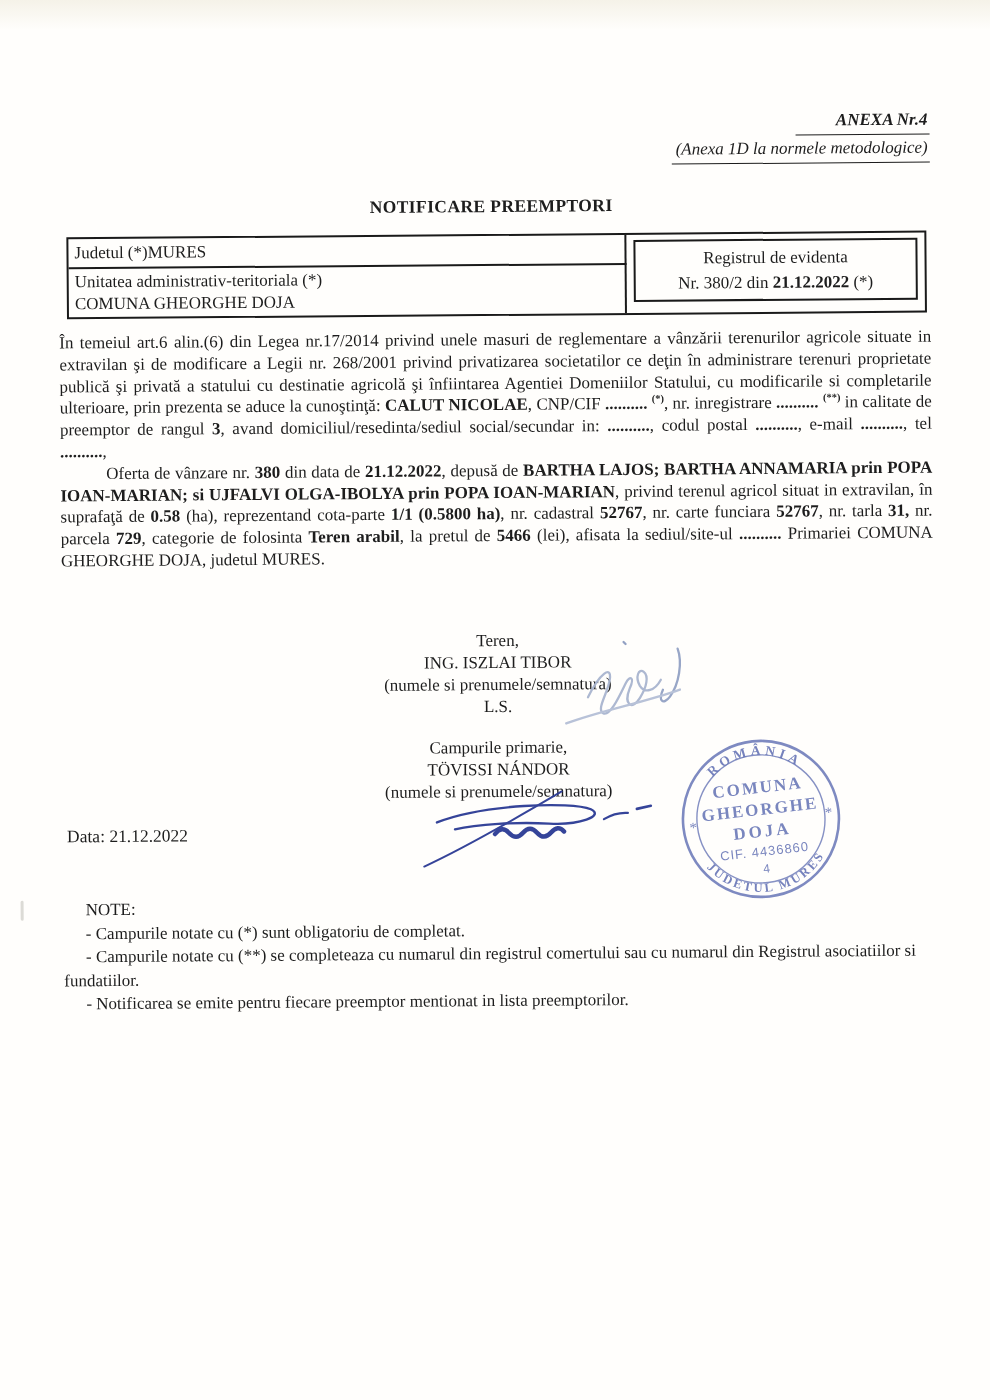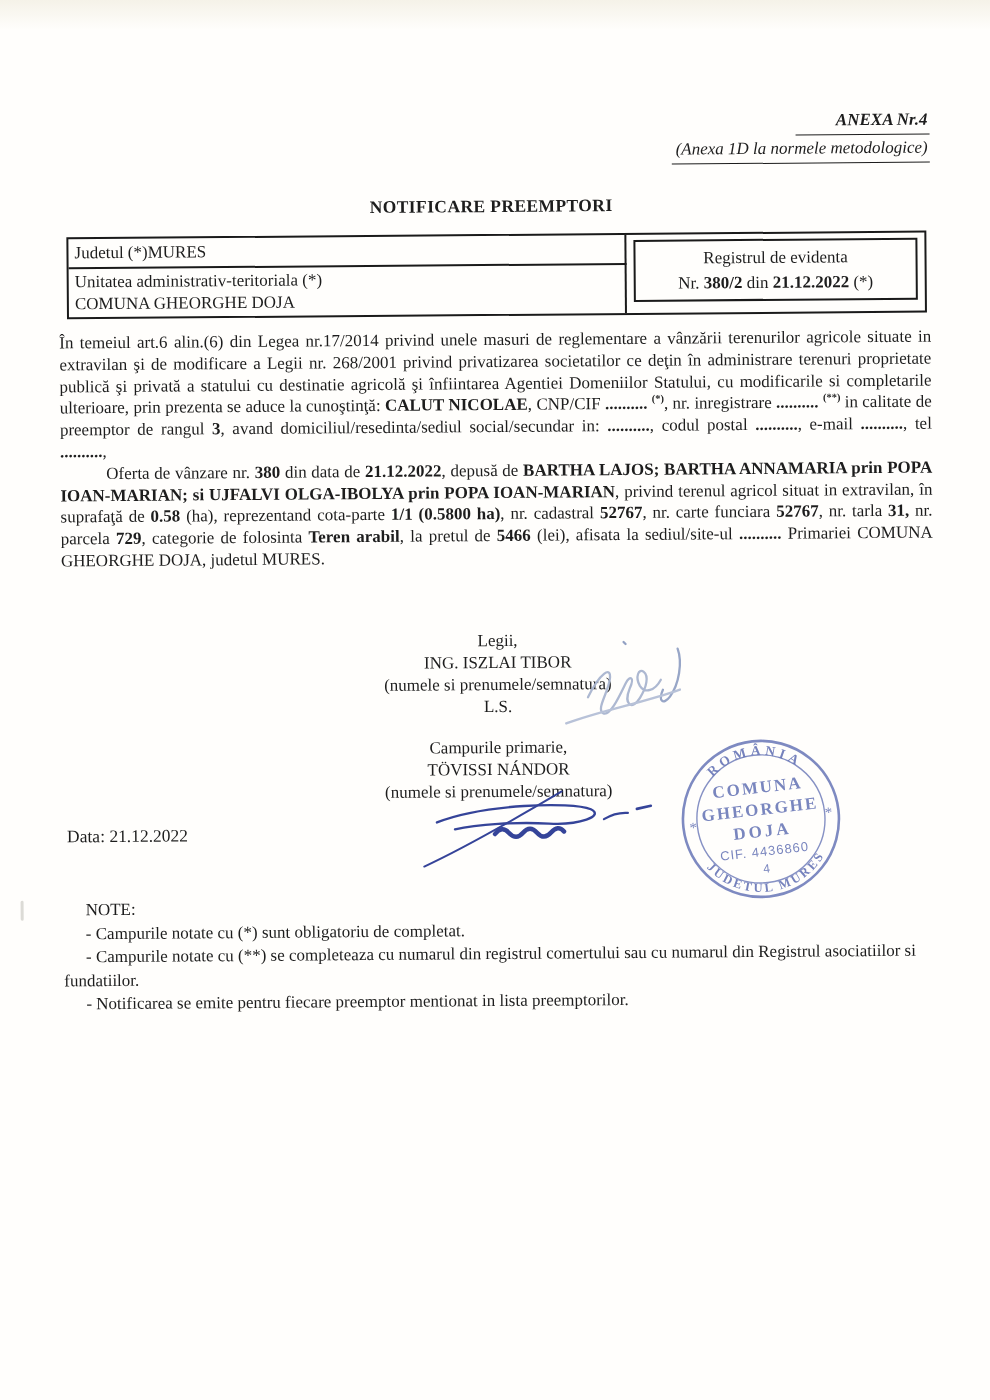--- a/index.html
+++ b/index.html
@@ -61,32 +61,32 @@
       <div class="reg-left">
         <div class="reg-row1">Judetul (*)MURES</div>
         <div class="reg-row2">
           <span>Unitatea administrativ-teritoriala (*)</span><br>
           <span>COMUNA GHEORGHE DOJA</span>
         </div>
       </div>
       <div class="reg-right">
         <div class="reg-right-inner">
           <span>Registrul de evidenta</span>
-          <span class="rich"><span>Nr. </span><span style="font-weight: bold;">380/2</span><span> din </span><span style="font-weight: bold;">21.12.2022</span><span> (*)</span></span>
+          <span class="rich"><span>Nr. </span><span style="font-weight: normal;">380/2</span><span> din </span><span style="font-weight: bold;">21.12.2022</span><span> (*)</span></span>
         </div>
       </div>
     </div>
 
     <div class="body-text">
       <p class="rich"><span>În temeiul art.6 alin.(6) din Legea nr.17/2014 privind unele masuri de reglementare a vânzării terenurilor agricole situate in extravilan şi de modificare a Legii nr. 268/2001 privind privatizarea societatilor ce deţin în administrare terenuri proprietate publică şi privată a statului cu destinatie agricolă şi înfiintarea Agentiei Domeniilor Statului, cu modificarile si completarile ulterioare, prin prezenta se aduce la cunoştinţă: </span><span style="font-weight: bold;">CALUT NICOLAE</span><span>, CNP/CIF </span><span style="font-weight: bold;">..........</span><span> </span><sup style="font-weight: bold;">(*)</sup><span>, nr. inregistrare </span><span style="font-weight: bold;">..........</span><span> </span><sup style="font-weight: bold;">(**)</sup><span> in calitate de preemptor de rangul </span><span style="font-weight: bold;">3</span><span>, avand domiciliul/resedinta/sediul social/secundar in: </span><span style="font-weight: bold;">..........</span><span>, codul postal </span><span style="font-weight: bold;">..........</span><span>, e-mail </span><span style="font-weight: bold;">..........</span><span>, tel </span><span style="font-weight: bold;">..........</span><span>,</span></p>
       <p class="rich indent"><span>Oferta de vânzare nr. </span><span style="font-weight: bold;">380</span><span> din data de </span><span style="font-weight: bold;">21.12.2022</span><span>, depusă de </span><span style="font-weight: bold;">BARTHA LAJOS; BARTHA ANNAMARIA prin POPA IOAN-MARIAN; si UJFALVI OLGA-IBOLYA prin POPA IOAN-MARIAN</span><span>, privind terenul agricol situat in extravilan, în suprafaţă de </span><span style="font-weight: bold;">0.58</span><span> (ha), reprezentand cota-parte </span><span style="font-weight: bold;">1/1 (0.5800 ha)</span><span>, nr. cadastral </span><span style="font-weight: bold;">52767</span><span>, nr. carte funciara </span><span style="font-weight: bold;">52767</span><span>, nr. tarla </span><span style="font-weight: bold;">31,</span><span> nr. parcela </span><span style="font-weight: bold;">729</span><span>, categorie de folosinta </span><span style="font-weight: bold;">Teren arabil</span><span>, la pretul de </span><span style="font-weight: bold;">5466</span><span> (lei), afisata la sediul/site-ul </span><span style="font-weight: bold;">..........</span><span> Primariei COMUNA GHEORGHE DOJA, judetul MURES.</span></p>
     </div>
 
     <div class="center-block primar-block">
-      <span>Legii,</span><br>
+      <span>Teren,</span><br>
       <span>ING. ISZLAI TIBOR</span><br>
       <span>(numele si prenumele/semnatura)</span><br>
       <span>L.S.</span>
     </div>
 
     <svg class="sig-primar" viewBox="0 0 155 102">
       <g fill="none" stroke="#a9b5cf" stroke-width="2.3" stroke-linecap="round" opacity="0.95">
         <path d="M30,64 C42,40 54,32 52,46 C50,60 38,76 45,80 C52,84 62,62 68,50 C72,42 77,44 72,55 C65,72 74,78 82,65 C89,54 91,43 86,39 C81,35 77,44 82,53 C87,61 97,58 103,47"></path>
         <path d="M120,16 C125,30 121,52 112,64 C105,73 100,68 105,57" stroke="#93a2c4"></path>
         <path d="M8,90 C40,78 85,70 122,57" stroke="#b5bfd6"></path>

